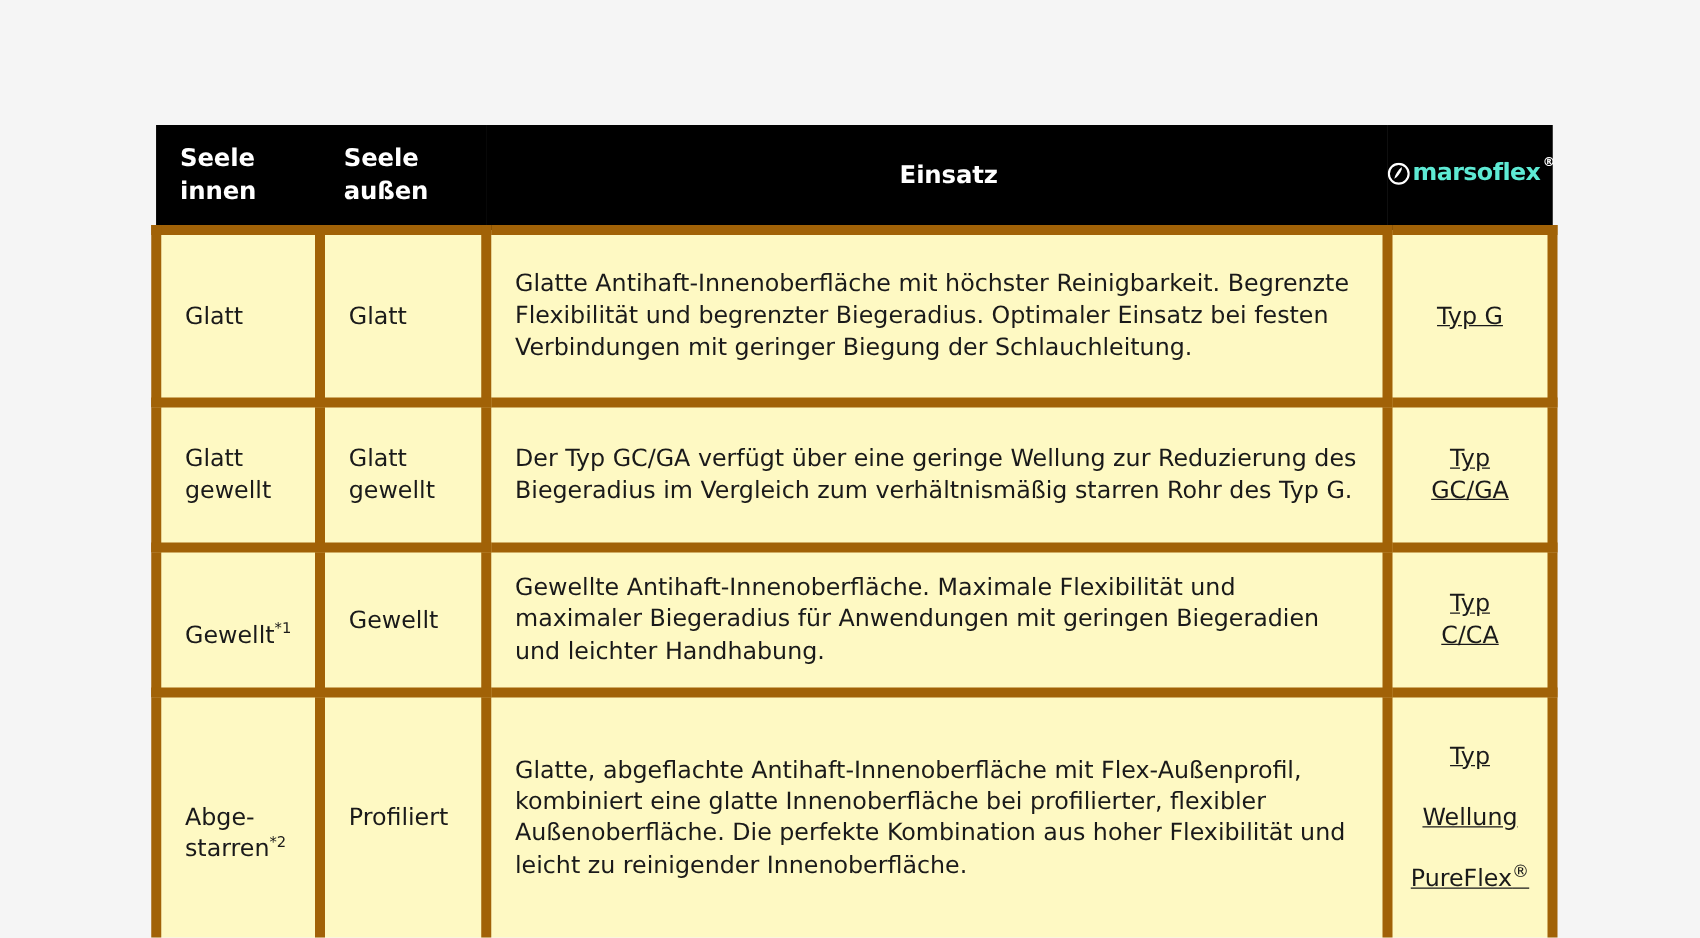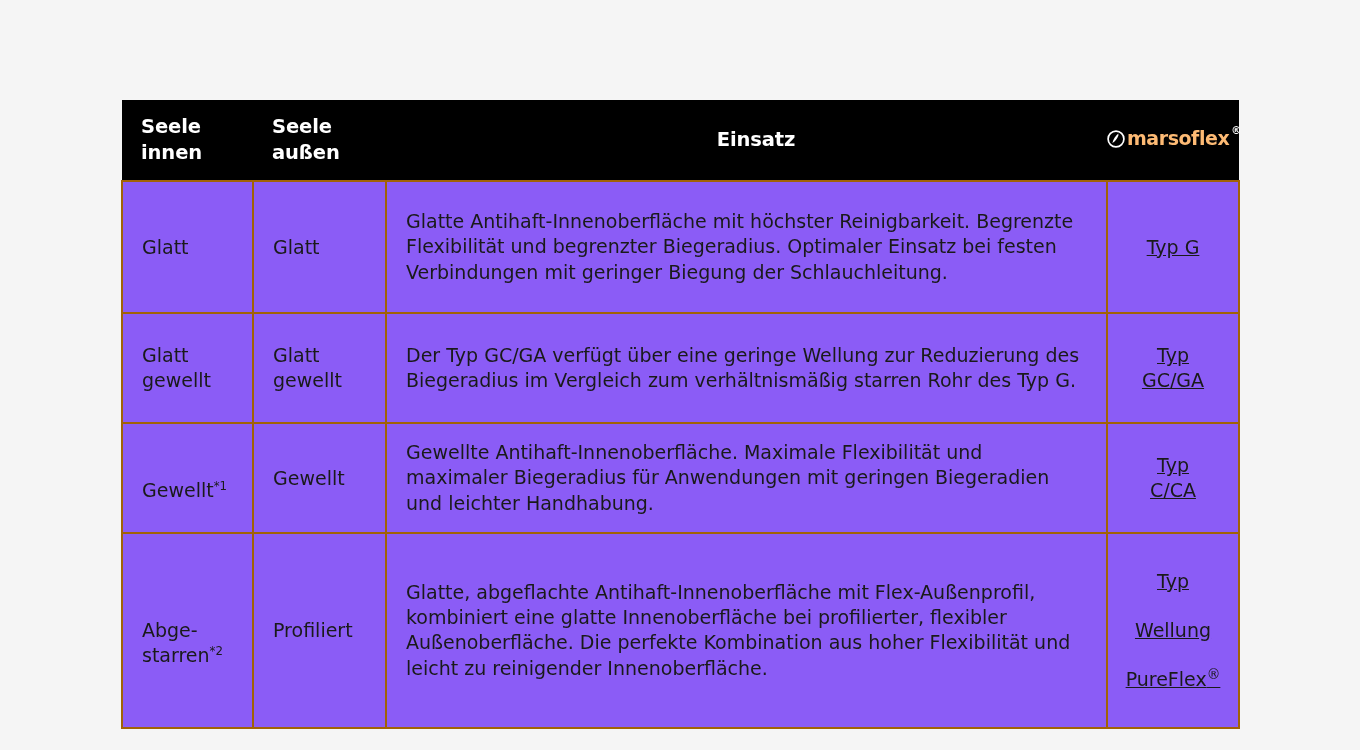--- a/index.html
+++ b/index.html
@@ -77,35 +77,35 @@
     width: 18px;
     height: 18px;
     position: relative;
     top: 1px;
   }
   .logo-word {
     font-family: "DejaVu Sans", sans-serif;
     font-weight: bold;
     font-size: 19px;
     letter-spacing: -0.45px;
-    color: #fdba74;
+    color: #5eead4;
   }
   .logo-reg {
     font-size: 10px;
     color: #ffffff;
     position: relative;
     top: -7px;
     left: 0px;
     font-weight: bold;
   }
 
   
   .td-cell {
-    background: #8b5cf6;
-    border: 2px solid #a16207;
+    background: #fef9c3;
+    border: 8px solid #a16207;
     color: #1a1a1a;
     font-size: 19px;
     line-height: 1.30;
     vertical-align: middle;
     padding: 10px 14px 10px 19px;
   }
   .td-core {
     white-space: pre-line;
   }
   .td-desc {

